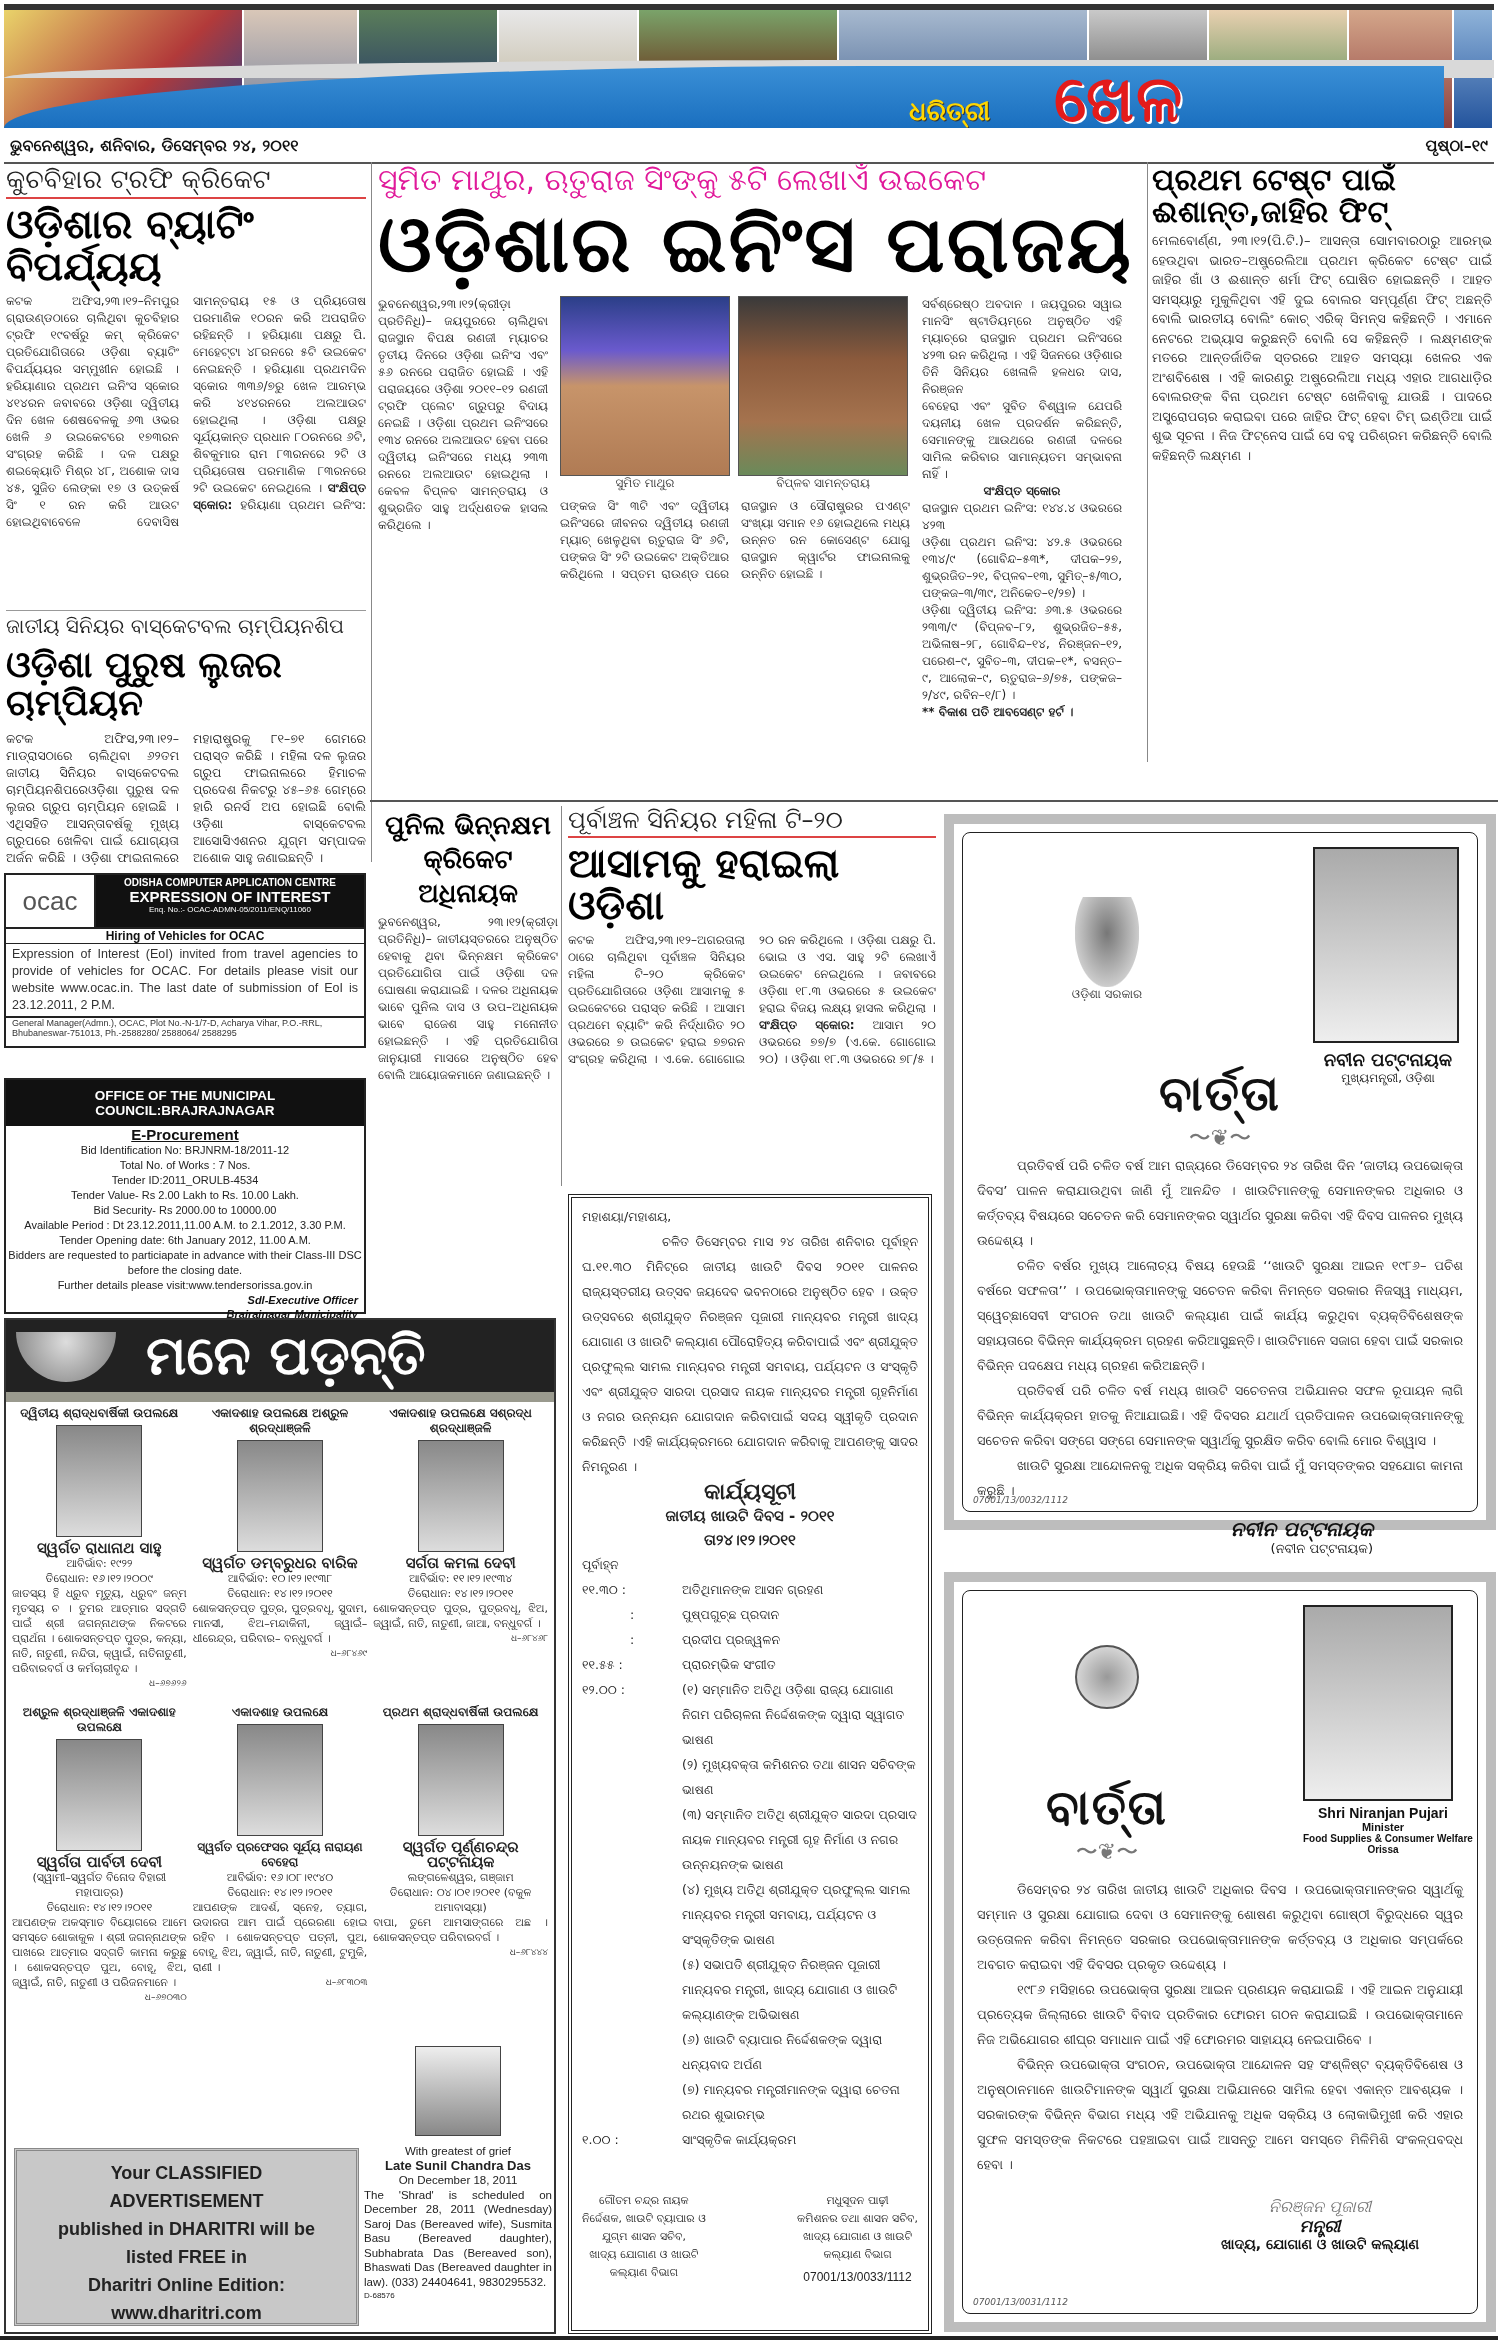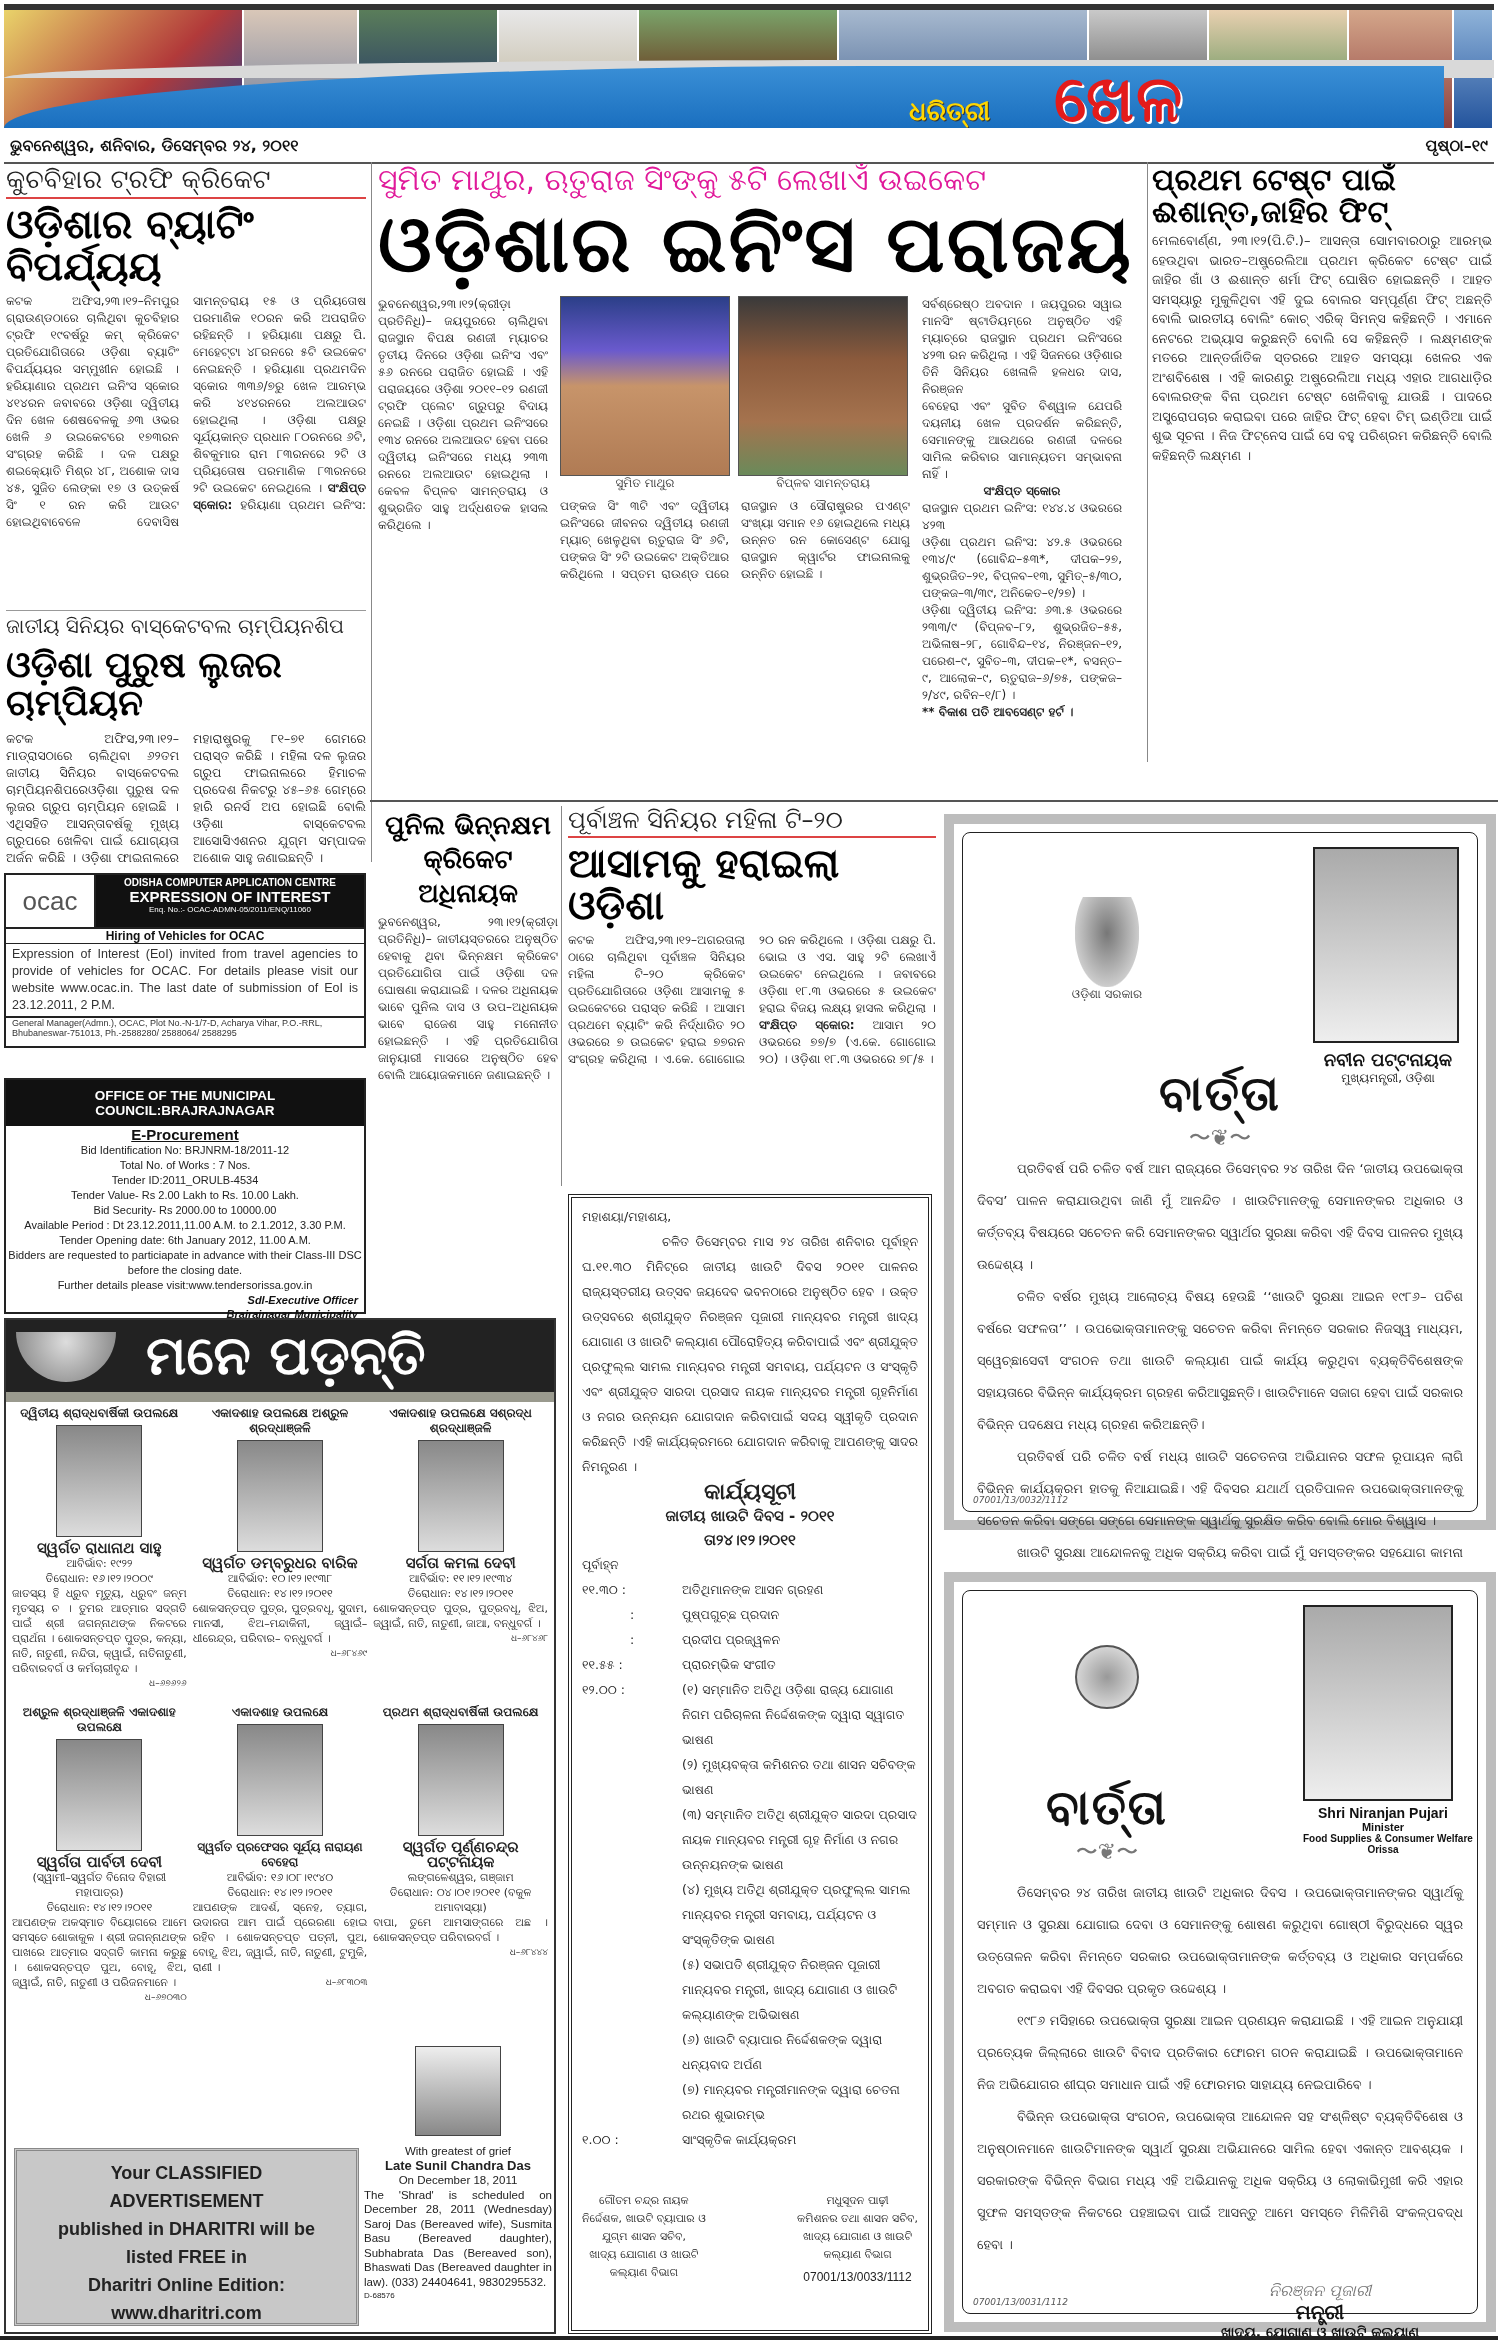--- a/index.html
+++ b/index.html
@@ -59,21 +59,21 @@
   .invite .inv-sub { text-align: center; font-weight: bold; font-size: 15px; line-height: 24px; }
   .prog-row { display: flex; }
   .prog-time { width: 100px; flex-shrink: 0; }
   .prog-item { flex: 1; }
   .inv-sign { display: flex; justify-content: space-between; text-align: center; font-size: 11px; line-height: 18px; margin-top: 40px; }
   
   .govt { width: 552px; border: 10px solid #bdbdbd; background: #fff; }
   .govt-inner { border: 1px solid #222; border-radius: 8px; position: absolute; inset: 8px; padding: 14px; }
   .barta { font-size: 48px; font-weight: bold; text-align: center; letter-spacing: 2px; }
   .swirl { text-align: center; color: #777; font-size: 22px; }
-  .govt-body { font-size: 13px; line-height: 32px; text-align: justify; color: #222; }
+  .govt-body { font-size: 13px; line-height: 25px; text-align: justify; color: #222; }
   .govt-code { font-size: 9px; font-style: italic; color: #555; }
   .emblem { width: 64px; height: 90px; margin: 0 auto; background: radial-gradient(ellipse at 50% 40%, #777, #ccc 70%, transparent 72%); }
   .seal { width: 64px; height: 64px; border-radius: 50%; border: 2px solid #555; margin: 0 auto; background: radial-gradient(circle,#999,#eee); }
   .portrait { border: 2px solid #222; background: linear-gradient(180deg,#aaa 0%,#eee 100%); }
 </style>
 </head>
 <body>
 
 <header class="abs masthead">
   <div class="photo-strip">
@@ -402,20 +402,20 @@
         <div style="font-weight:bold;font-size:10px;">Orissa</div>
       </div>
     </div>
     <div class="govt-body" style="margin-top:10px;">
       <p style="text-indent:40px;">ଡିସେମ୍ବର ୨୪ ତାରିଖ ଜାତୀୟ ଖାଉଟି ଅଧିକାର ଦିବସ । ଉପଭୋକ୍ତାମାନଙ୍କର ସ୍ୱାର୍ଥକୁ ସମ୍ମାନ ଓ ସୁରକ୍ଷା ଯୋଗାଇ ଦେବା ଓ ସେମାନଙ୍କୁ ଶୋଷଣ କରୁଥିବା ଗୋଷ୍ଠୀ ବିରୁଦ୍ଧରେ ସ୍ୱର ଉତ୍ତୋଳନ କରିବା ନିମନ୍ତେ ସରକାର ଉପଭୋକ୍ତାମାନଙ୍କ କର୍ତ୍ତବ୍ୟ ଓ ଅଧିକାର ସମ୍ପର୍କରେ ଅବଗତ କରାଇବା ଏହି ଦିବସର ପ୍ରକୃତ ଉଦ୍ଦେଶ୍ୟ ।</p>
       <p style="text-indent:40px;">୧୯୮୬ ମସିହାରେ ଉପଭୋକ୍ତା ସୁରକ୍ଷା ଆଇନ ପ୍ରଣୟନ କରାଯାଇଛି । ଏହି ଆଇନ ଅନୁଯାୟୀ ପ୍ରତ୍ୟେକ ଜିଲ୍ଲାରେ ଖାଉଟି ବିବାଦ ପ୍ରତିକାର ଫୋରମ ଗଠନ କରାଯାଇଛି । ଉପଭୋକ୍ତାମାନେ ନିଜ ଅଭିଯୋଗର ଶୀଘ୍ର ସମାଧାନ ପାଇଁ ଏହି ଫୋରମର ସାହାଯ୍ୟ ନେଇପାରିବେ ।</p>
       <p style="text-indent:40px;">ବିଭିନ୍ନ ଉପଭୋକ୍ତା ସଂଗଠନ, ଉପଭୋକ୍ତା ଆନ୍ଦୋଳନ ସହ ସଂଶ୍ଳିଷ୍ଟ ବ୍ୟକ୍ତିବିଶେଷ ଓ ଅନୁଷ୍ଠାନମାନେ ଖାଉଟିମାନଙ୍କ ସ୍ୱାର୍ଥ ସୁରକ୍ଷା ଅଭିଯାନରେ ସାମିଲ ହେବା ଏକାନ୍ତ ଆବଶ୍ୟକ । ସରକାରଙ୍କ ବିଭିନ୍ନ ବିଭାଗ ମଧ୍ୟ ଏହି ଅଭିଯାନକୁ ଅଧିକ ସକ୍ରିୟ ଓ ଲୋକାଭିମୁଖୀ କରି ଏହାର ସୁଫଳ ସମସ୍ତଙ୍କ ନିକଟରେ ପହଞ୍ଚାଇବା ପାଇଁ ଆସନ୍ତୁ ଆମେ ସମସ୍ତେ ମିଳିମିଶି ସଂକଳ୍ପବଦ୍ଧ ହେବା ।</p>
     </div>
     <div style="text-align:center;margin-left:200px;margin-top:20px;">
       <div style="font-size:16px;font-style:italic;color:#777;">ନିରଞ୍ଜନ ପୂଜାରୀ</div>
-      <div style="font-weight:bold;font-size:20px;">ମନ୍ତ୍ରୀ</div>
+      <div style="font-weight:bold;font-size:17px;font-style:italic;">ମନ୍ତ୍ରୀ</div>
       <div style="font-weight:bold;font-size:14px;">ଖାଦ୍ୟ, ଯୋଗାଣ ଓ ଖାଉଟି କଲ୍ୟାଣ</div>
     </div>
     <div class="govt-code" style="position:absolute;left:10px;bottom:6px;">07001/13/0031/1112</div>
   </div>
 </section>
 
 <div class="hrule" style="left:0;top:2336px;width:1498px;height:4px;background:#222;"></div>
 
 </body></html>

